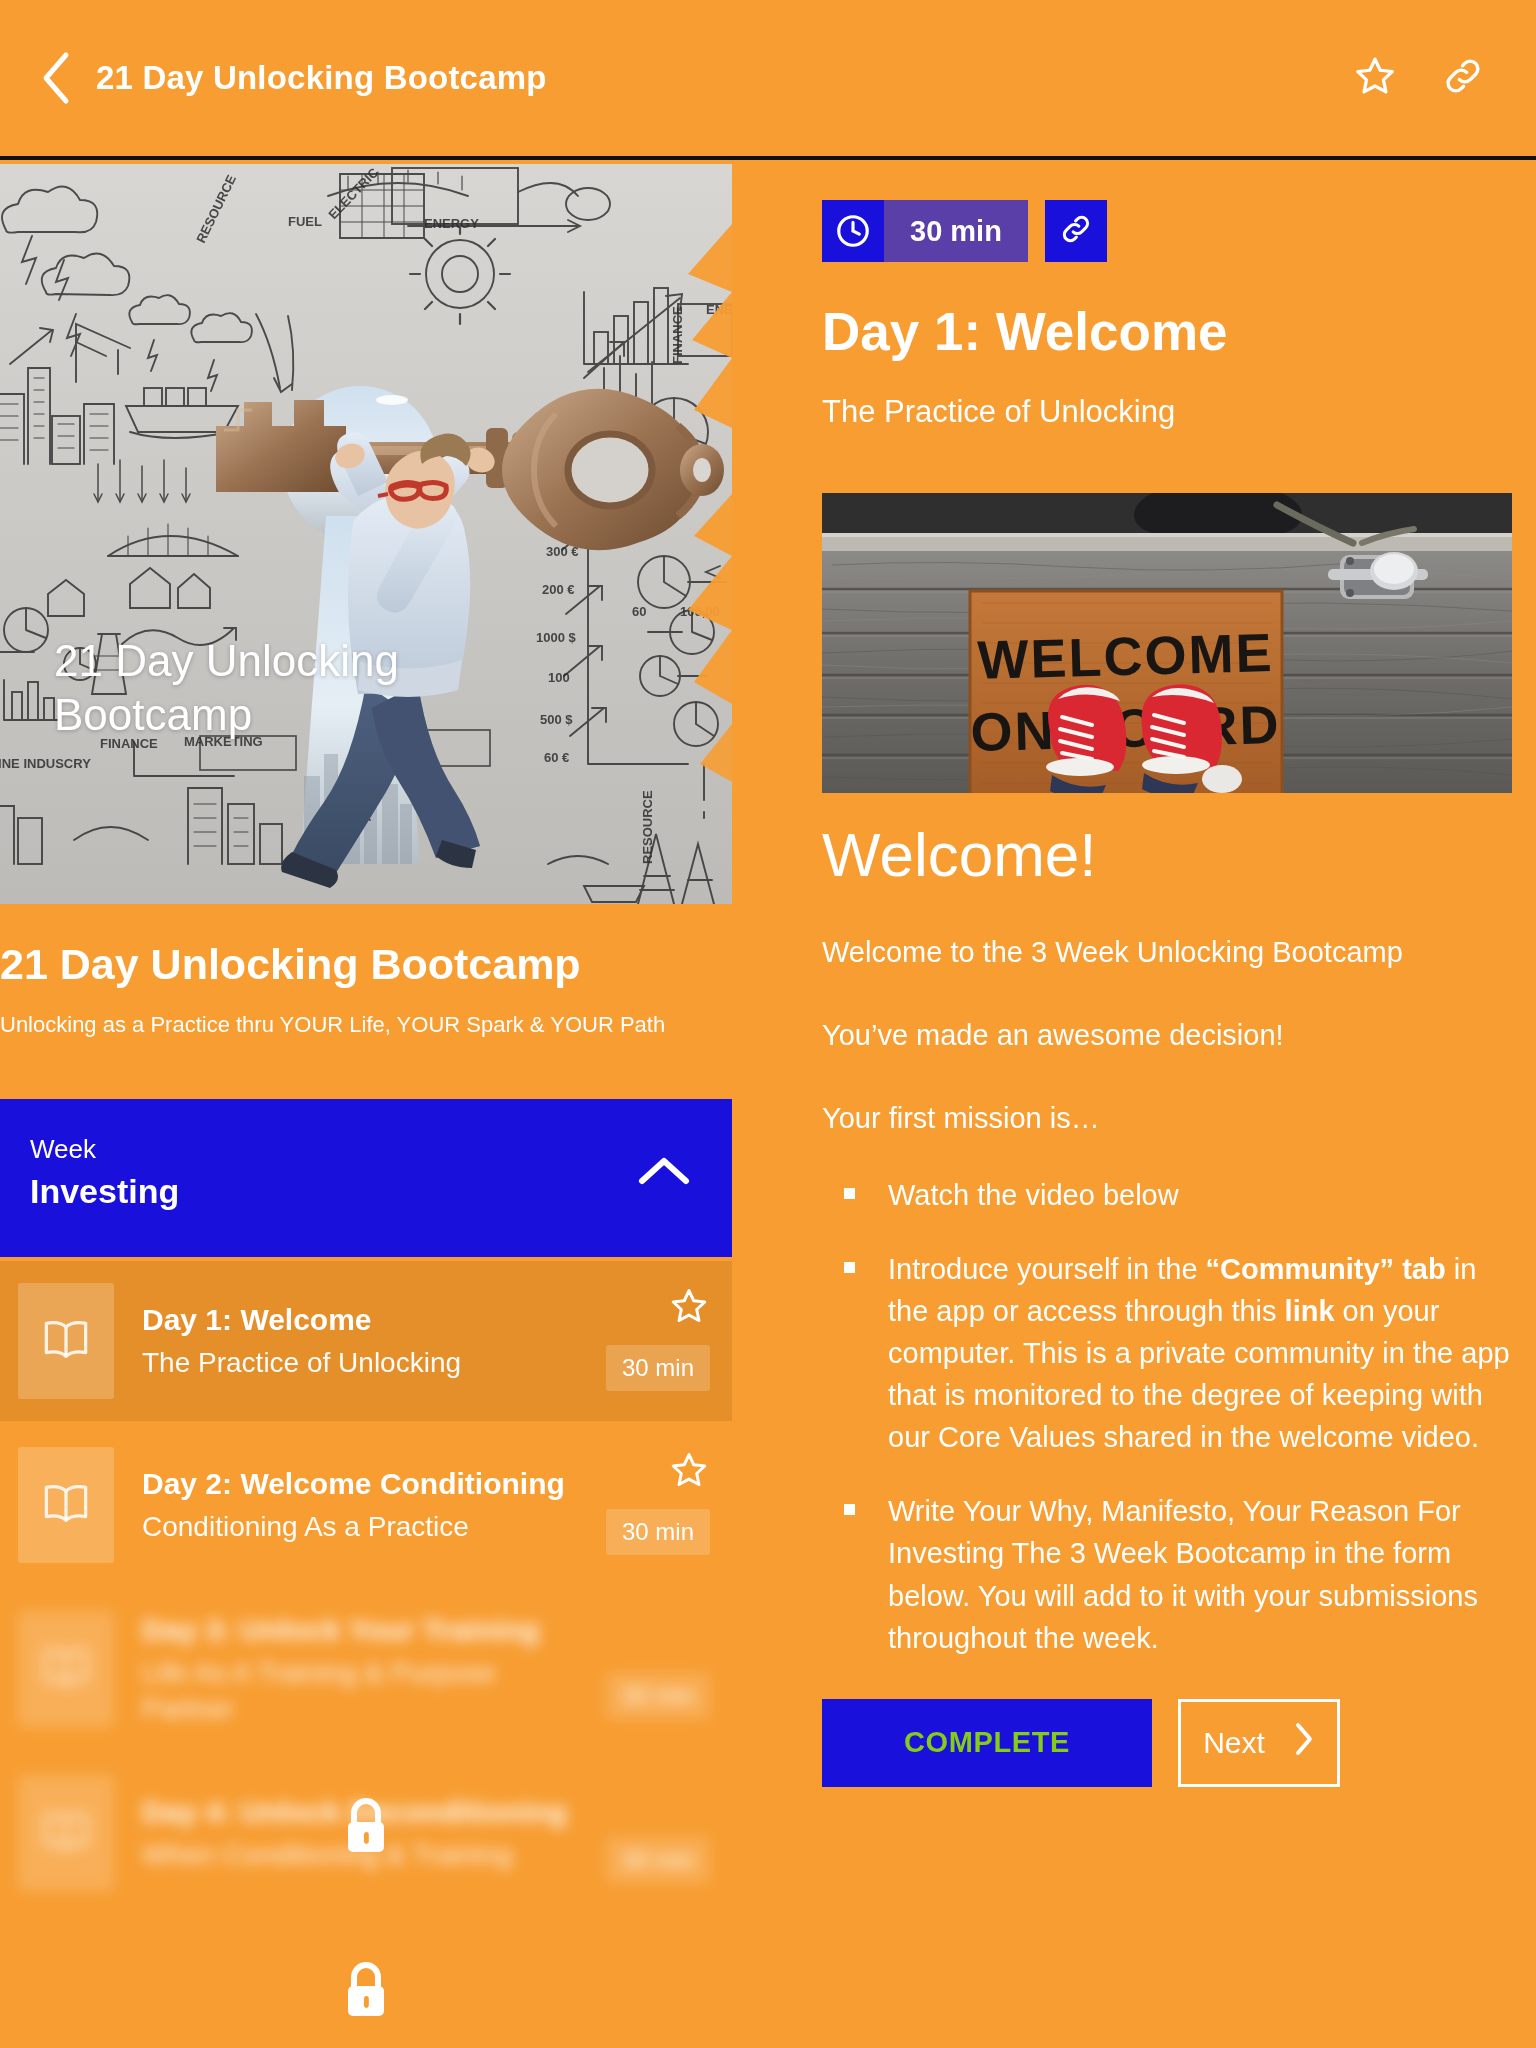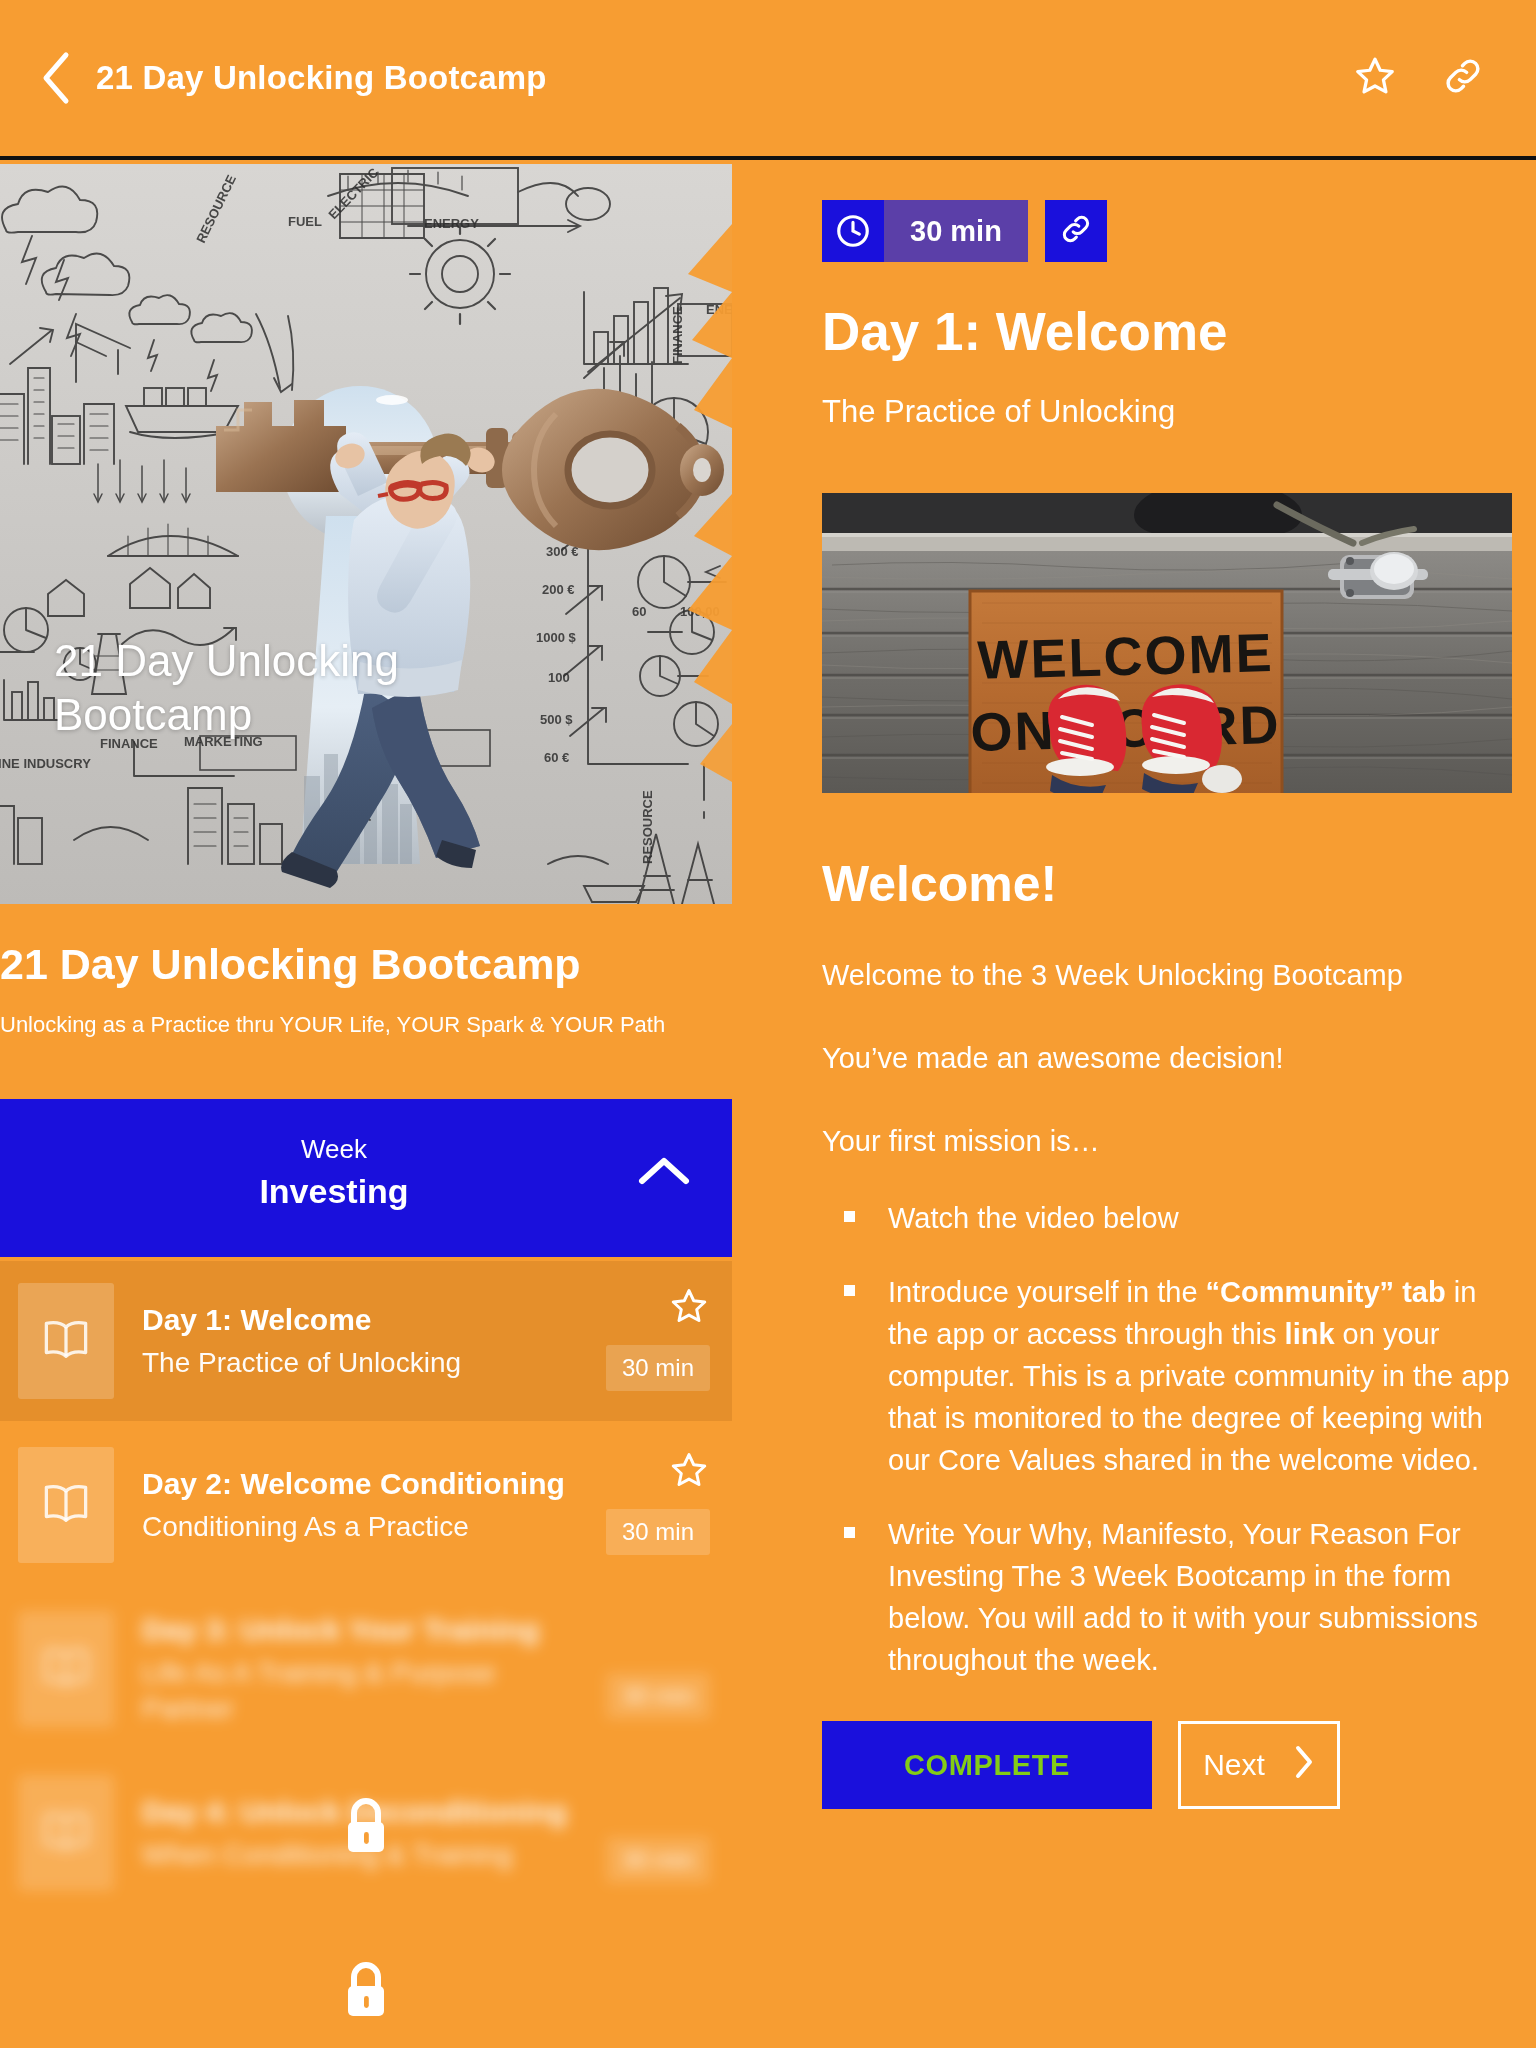--- a/index.html
+++ b/index.html
@@ -58,21 +58,21 @@
     margin:36px 0 0 12px;font-size:43px;font-weight:bold;line-height:1.15;
     white-space:nowrap;
   }
   .course-sub{
     margin:22px 0 0 12px;font-size:22px;line-height:1.27;font-weight:400;
     width:700px;
   }
 
   .week-card{
     margin:60px 0 0 12px;width:732px;height:158px;background:#1A10DC;
-    display:flex;align-items:center;padding:0 42px 11px 30px;cursor:pointer;text-align:center;
+    display:flex;align-items:center;padding:0 42px 11px 30px;cursor:pointer;
   }
   .week-card .wk-text{flex:1 1 auto;}
   .week-label{font-size:26px;font-weight:400;line-height:1.35;}
   .week-name{font-size:34px;font-weight:bold;line-height:1.3;margin-top:2px;}
   .chev-up{flex:0 0 auto;}
 
   .lesson{
     margin:4px 0 0 12px;width:732px;height:160px;
     display:flex;align-items:center;padding:0 22px 0 18px;position:relative;cursor:pointer;
   }
@@ -119,21 +119,21 @@
     display:flex;align-items:center;justify-content:center;cursor:pointer;
   }
 
   .lesson-heading{font-size:53px;font-weight:bold;margin-top:40px;line-height:1.12;}
   .lesson-subheading{font-size:31px;font-weight:400;margin-top:32px;line-height:1.2;}
 
   .media{
     margin-top:62px;width:690px;height:300px;overflow:hidden;position:relative;background:#3b3b3b;
   }
 
-  .content-h1{font-size:50px;font-weight:700;margin-top:64px;line-height:1.1;}
+  .content-h1{font-size:62px;font-weight:400;margin-top:28px;line-height:1.1;}
   .para{font-size:29px;font-weight:400;line-height:1.35;margin-top:44px;}
   .bullets{margin-top:36px;list-style:none;}
   .bullets li{
     position:relative;padding-left:66px;font-size:29px;line-height:1.45;margin-top:32px;
   }
   .bullets li:first-child{margin-top:0;}
   .bullets li .sq{
     position:absolute;left:22px;top:14px;width:11px;height:11px;background:#ffffff;
   }
   .bullets b{font-weight:bold;}

